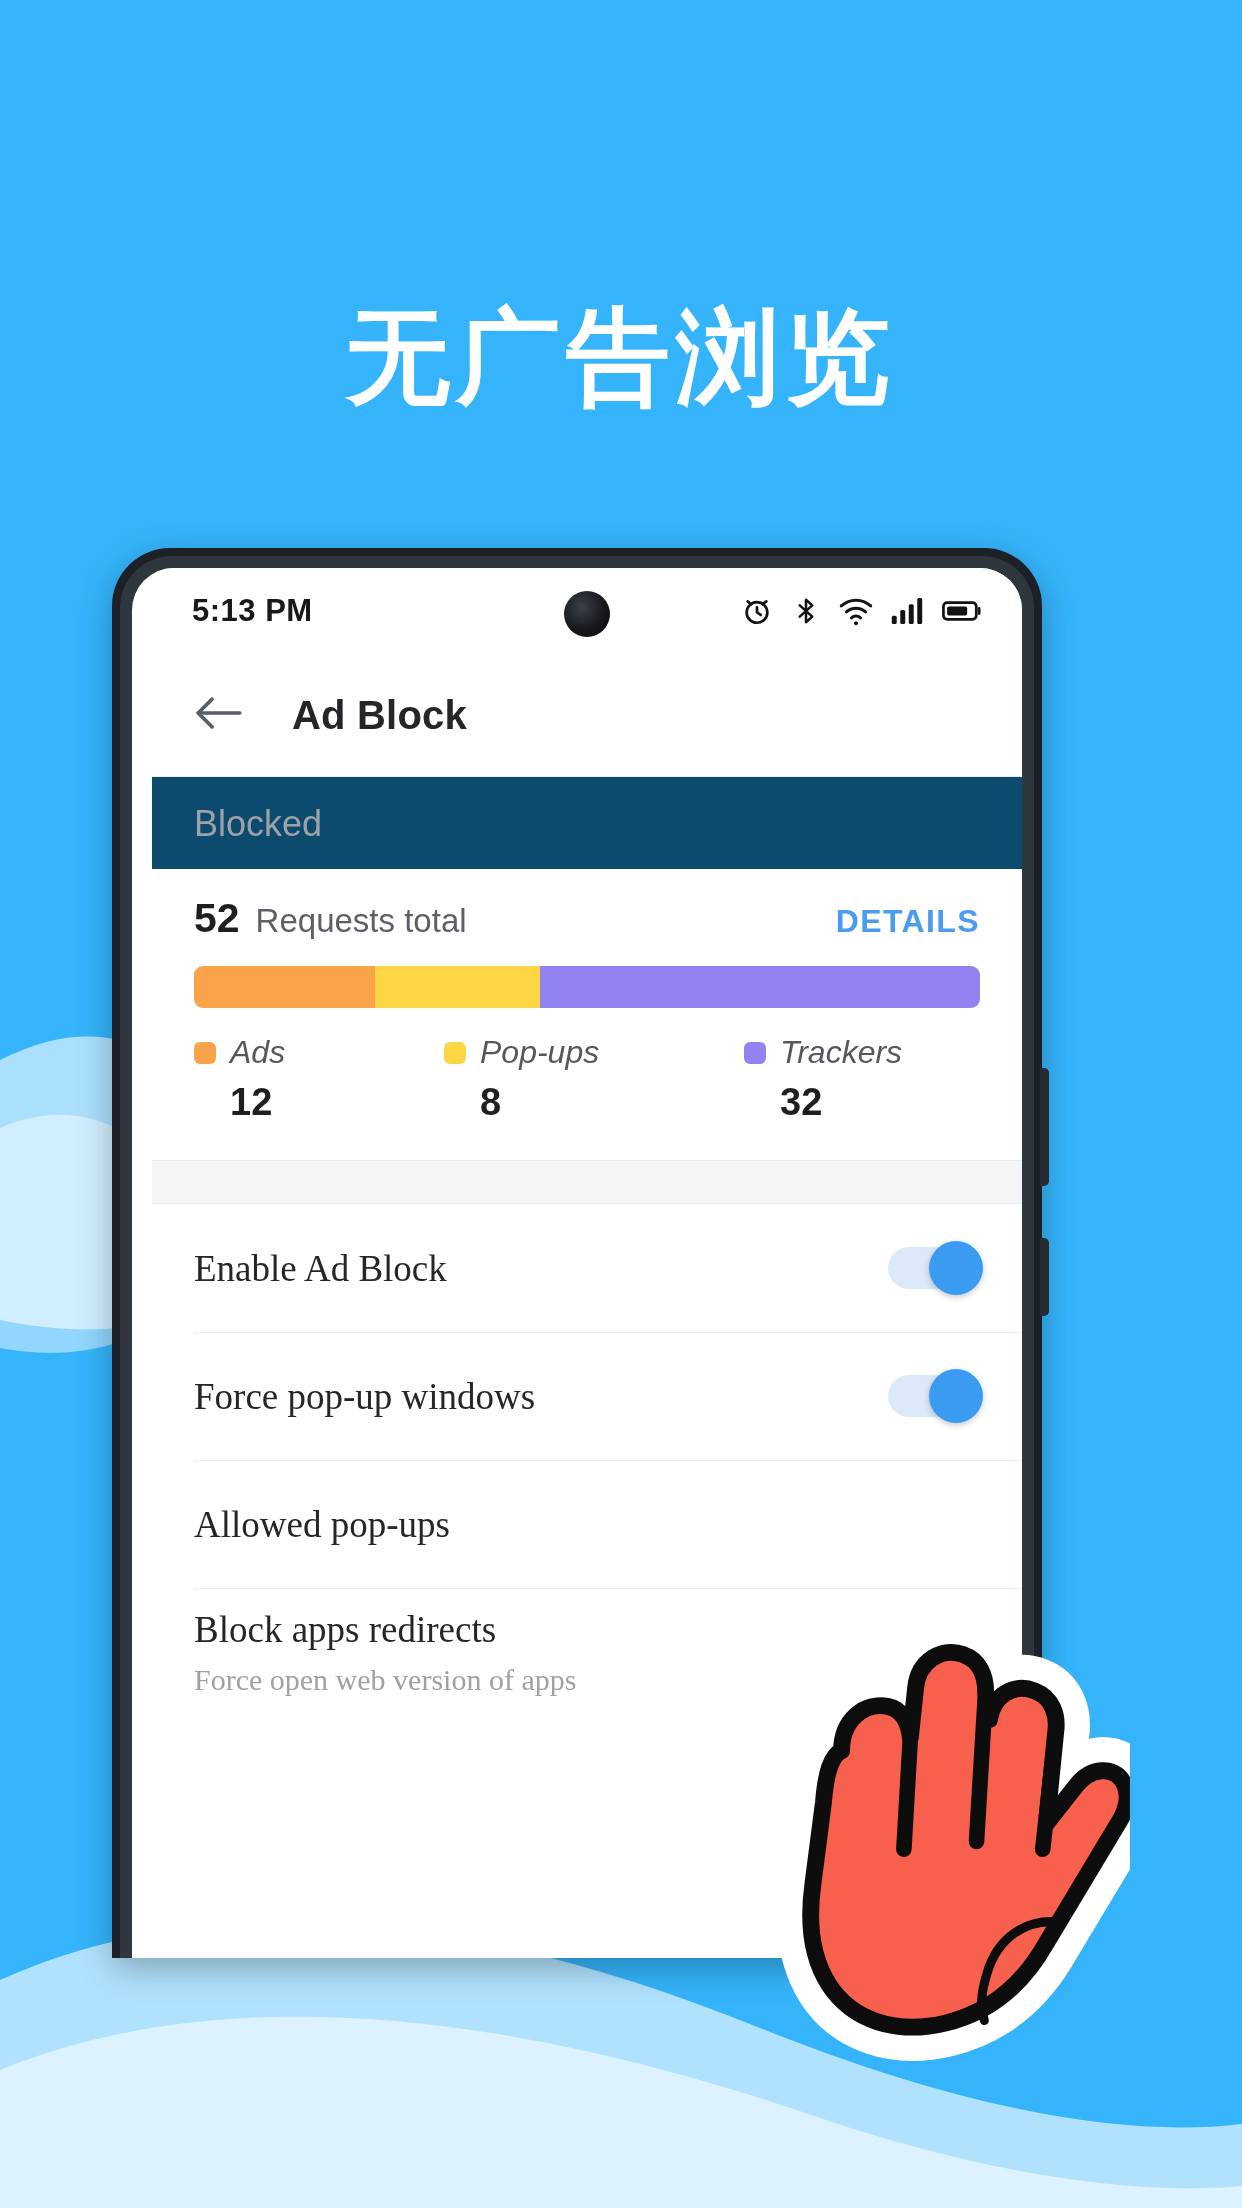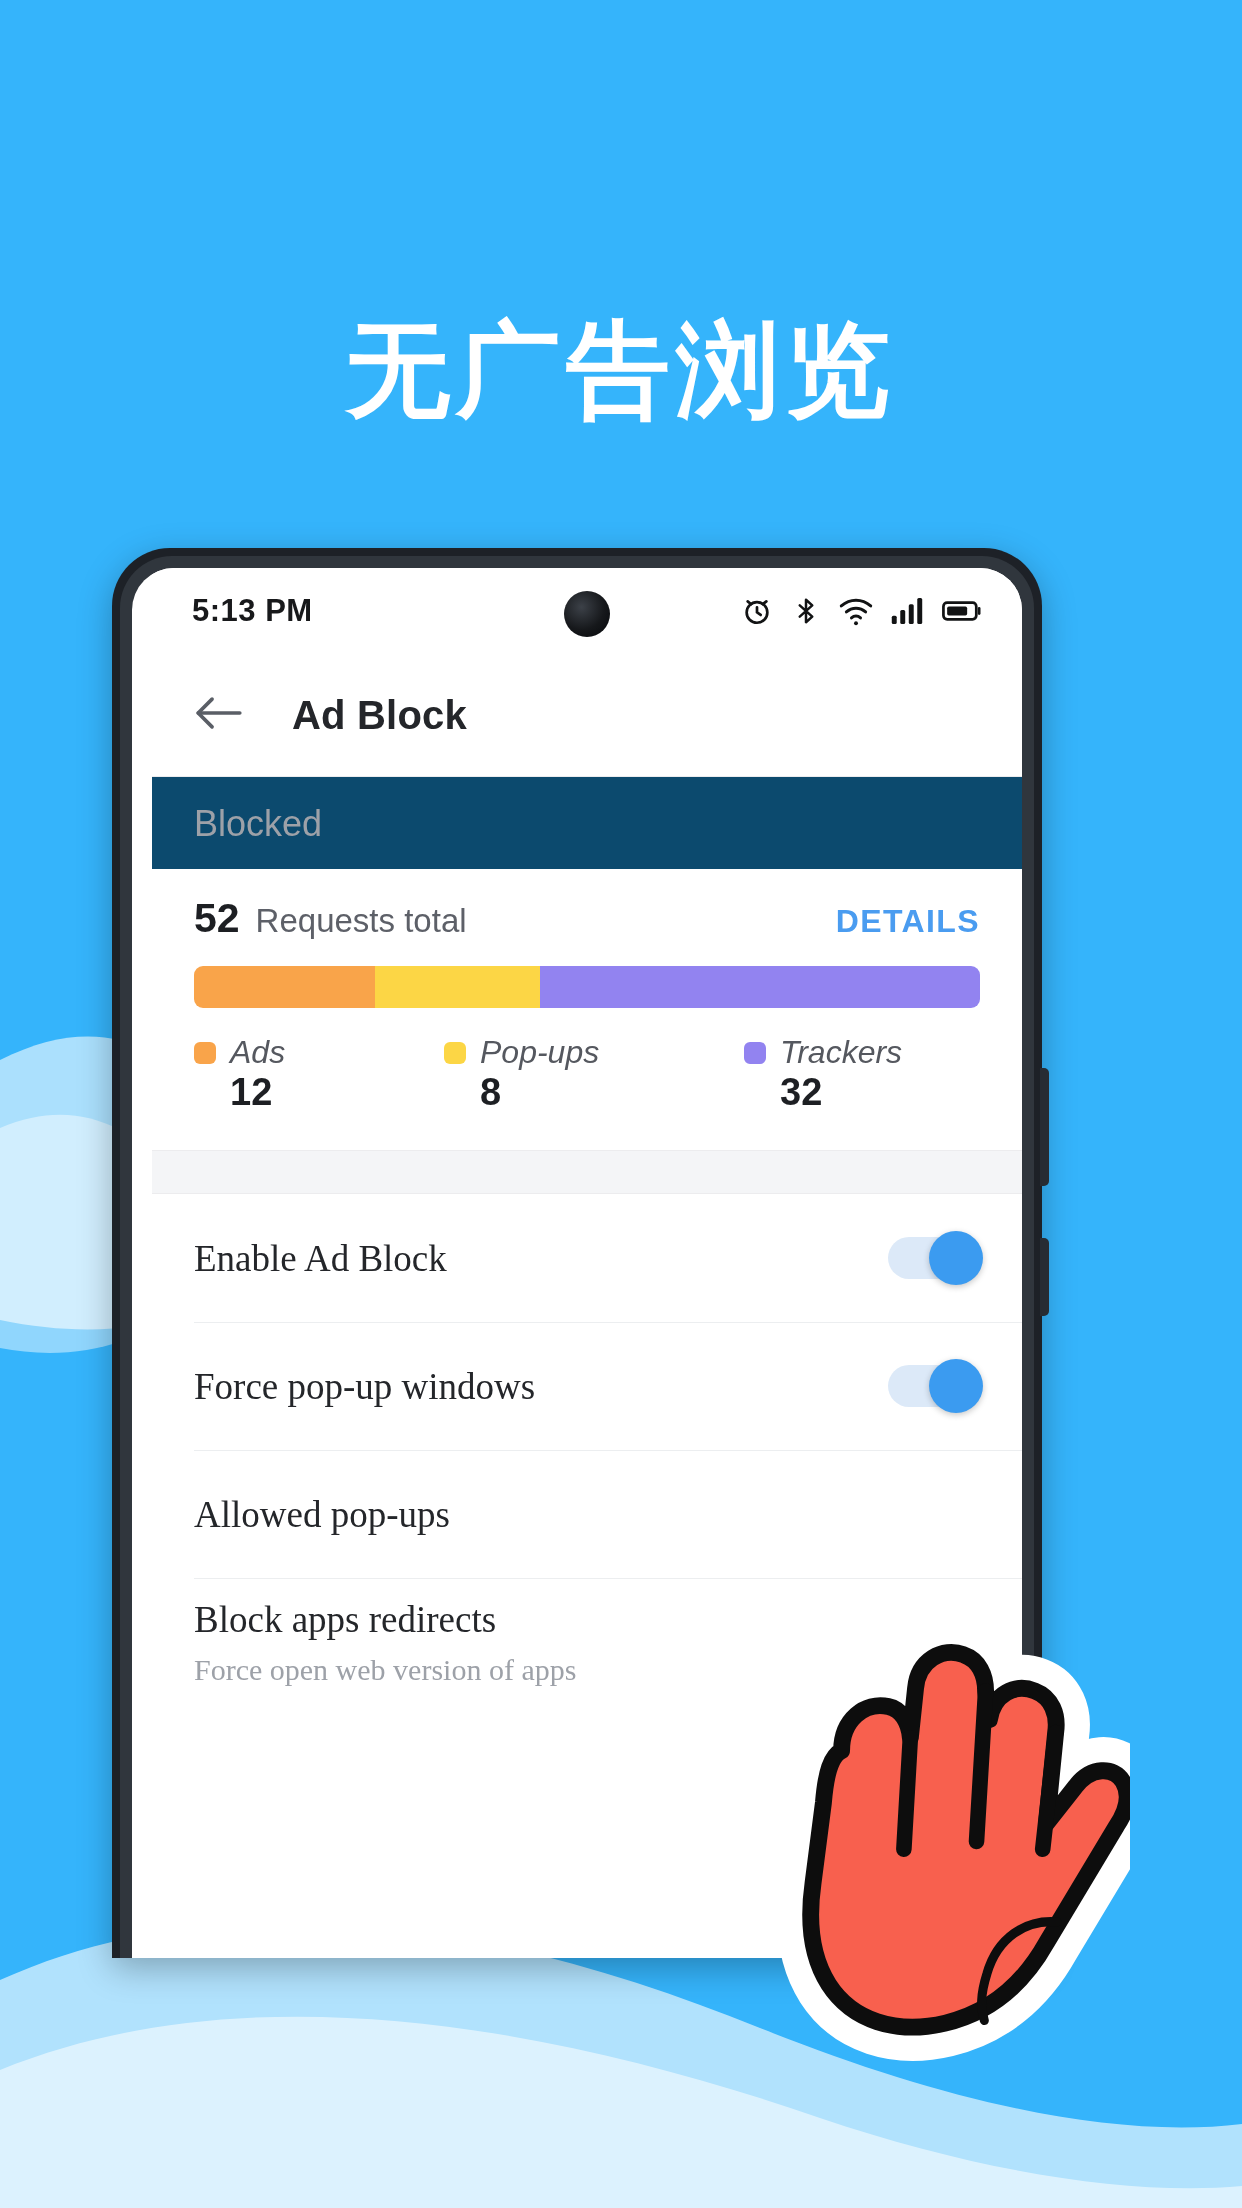--- a/index.html
+++ b/index.html
@@ -10,21 +10,21 @@
     overflow: hidden;
     position: relative;
   }
 
   
   #bg-waves { position: absolute; inset: 0; width: 1242px; height: 2208px; }
 
   
   .headline {
     position: absolute;
-    top: 316px;
+    top: 303px;
     left: 0;
     width: 1242px;
     text-align: center;
     color: #ffffff;
     font-size: 104px;
     font-weight: 700;
     letter-spacing: 6px;
     line-height: 1.05;
     font-family: "DejaVu Sans", "Liberation Sans", sans-serif;
     z-index: 6;
@@ -174,20 +174,21 @@
     border-radius: 6px;
     flex: none;
   }
   .legend-label {
     margin-left: 14px;
     font-size: 32px;
     color: #55585f;
     font-style: italic;
   }
   .legend-value {
+    margin-top: 10px;
     margin-left: 36px;
     font-size: 38px;
     font-weight: 700;
     color: #1d1f23;
   }
 
   
   .gap-strip { height: 44px; background: #f4f5f7; border-top: 1px solid #ececee; border-bottom: 1px solid #ececee; }
 
   

